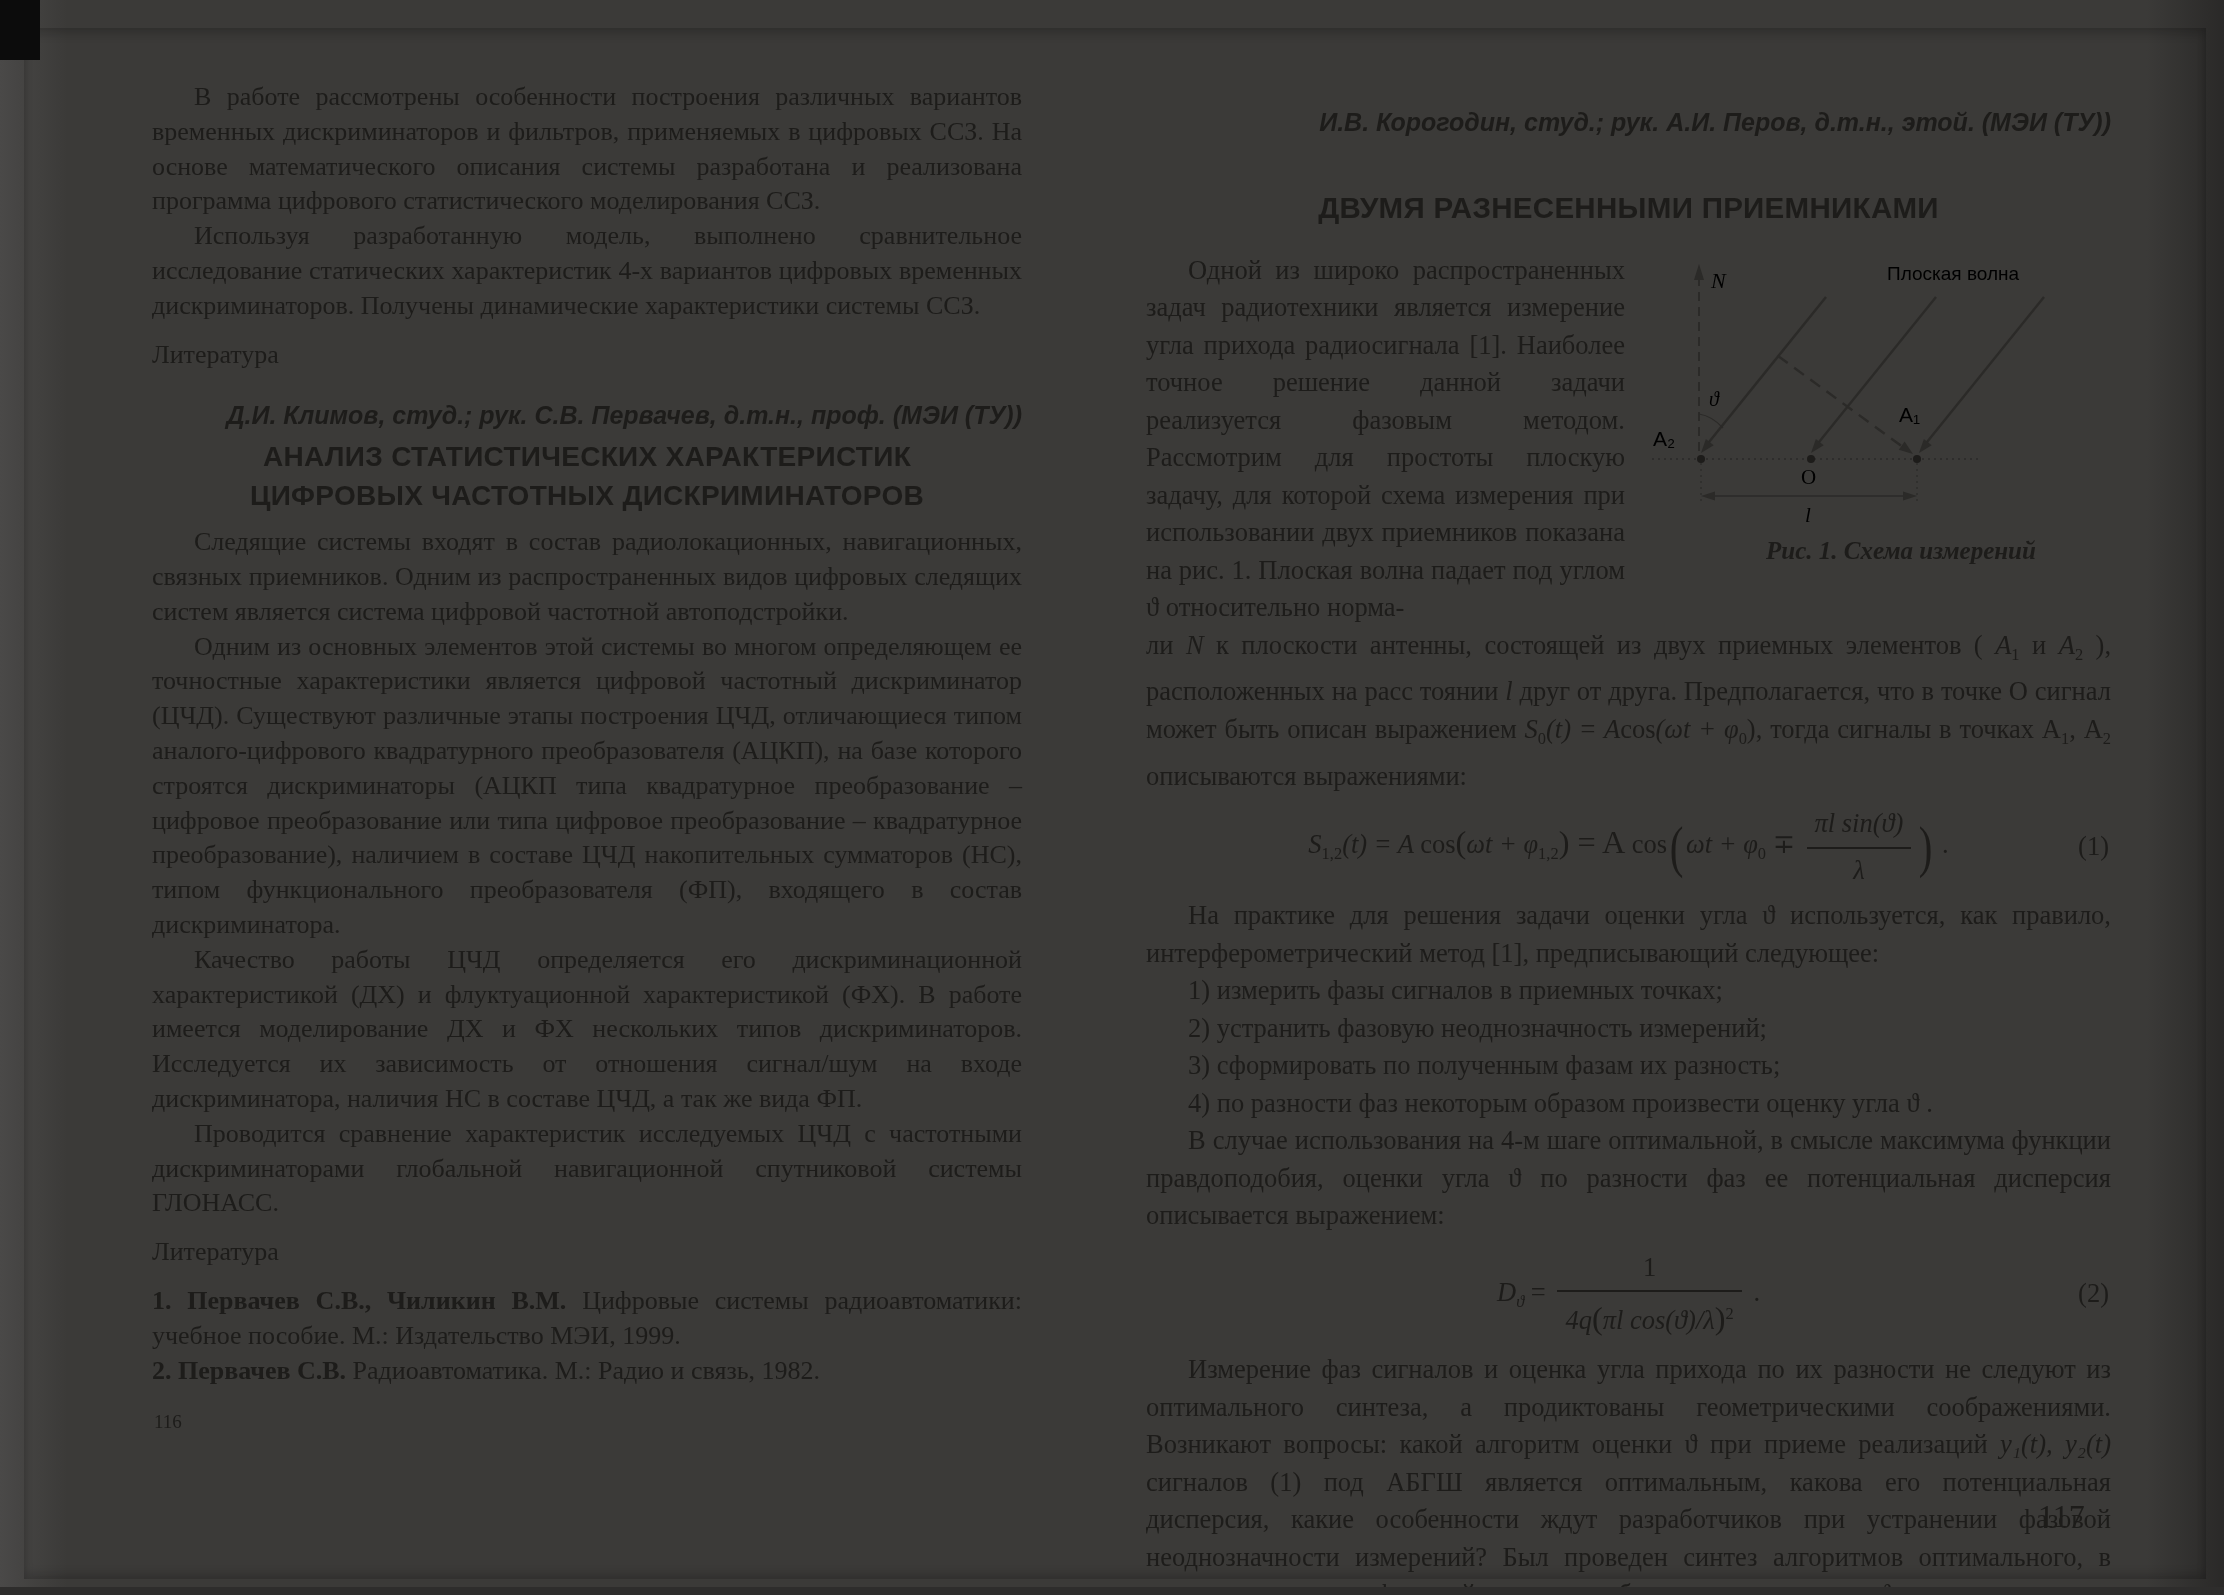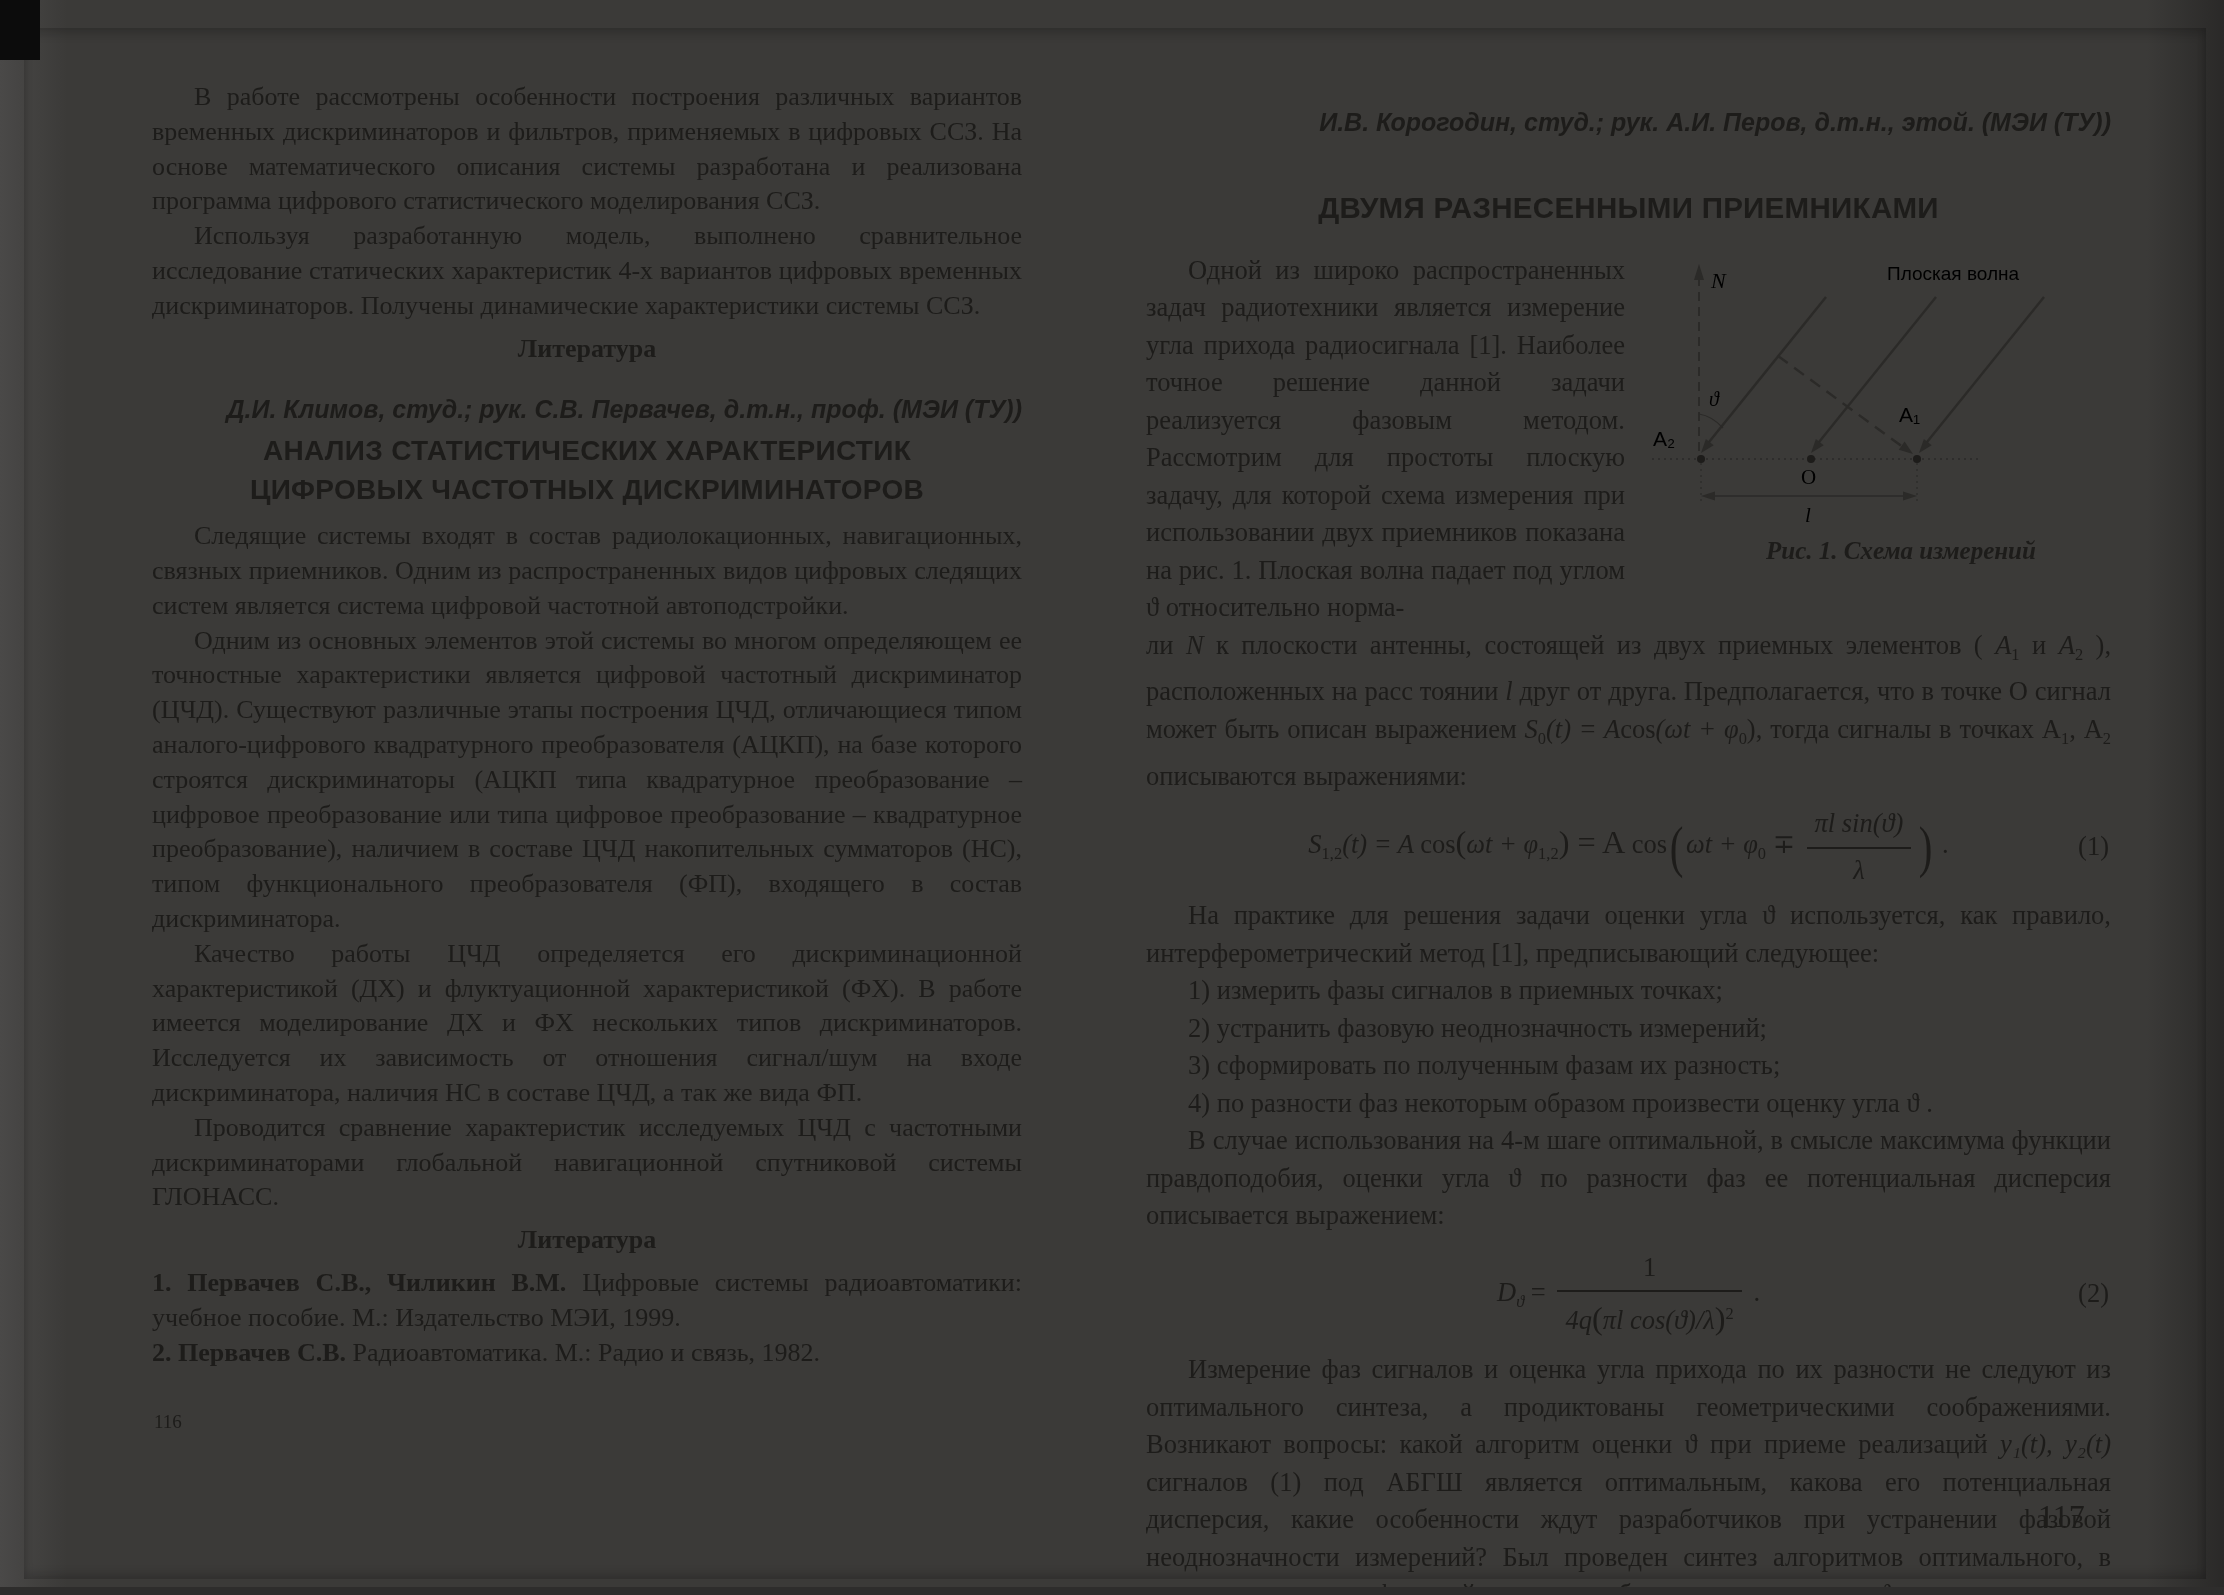--- a/index.html
+++ b/index.html
@@ -13,21 +13,21 @@
           #f3f2ef 40%, #e9e8e5 45.5%, #d8d7d4 48.4%, #cfcecb 49.4%,
           #e0dfdc 50.6%, #f1f0ed 53.5%, #f7f6f3 72%, #f6f5f2 96%, #e9e7e3 100%);
         box-shadow:inset 0 6px 10px rgba(0,0,0,.18), inset 0 -6px 9px rgba(0,0,0,.15);}
   
   .lp{position:absolute;left:152px;top:80px;width:870px;font-size:26px;line-height:34.8px;
       text-align:justify;}
   .rp{position:absolute;left:1146px;top:104px;width:965px;font-size:26.5px;line-height:37.5px;
       text-align:justify;}
   p{margin:0;text-indent:42px;}
   p.noind{text-indent:0;}
-  .lit-head{margin:8px 0;text-align:center;font-weight:bold;text-indent:0;}
+  .lit-head{margin:14px 0;font-weight:normal;text-indent:0;}
   .lit-item{text-indent:0;text-align:justify;}
   .lit-item .b{font-weight:bold;}
   .author{font-family:"Liberation Sans","DejaVu Sans",sans-serif;font-weight:bold;font-style:italic;
       text-align:right;text-indent:0;font-size:25px;margin-top:26px;}
   .title{font-family:"Liberation Sans","DejaVu Sans",sans-serif;font-weight:bold;text-align:center;
       text-indent:0;font-size:28px;line-height:39px;margin:4px 0 10px;letter-spacing:.3px;}
   .rp .title{font-size:29.5px;line-height:41px;margin-bottom:2px;}
   .rp .intro{margin-top:24px;}
   .pageno-left{position:absolute;left:154px;top:1411px;font-size:19px;}
   .pageno-right{position:absolute;left:2030px;top:1498px;font-size:32px;margin-left:8px;}

